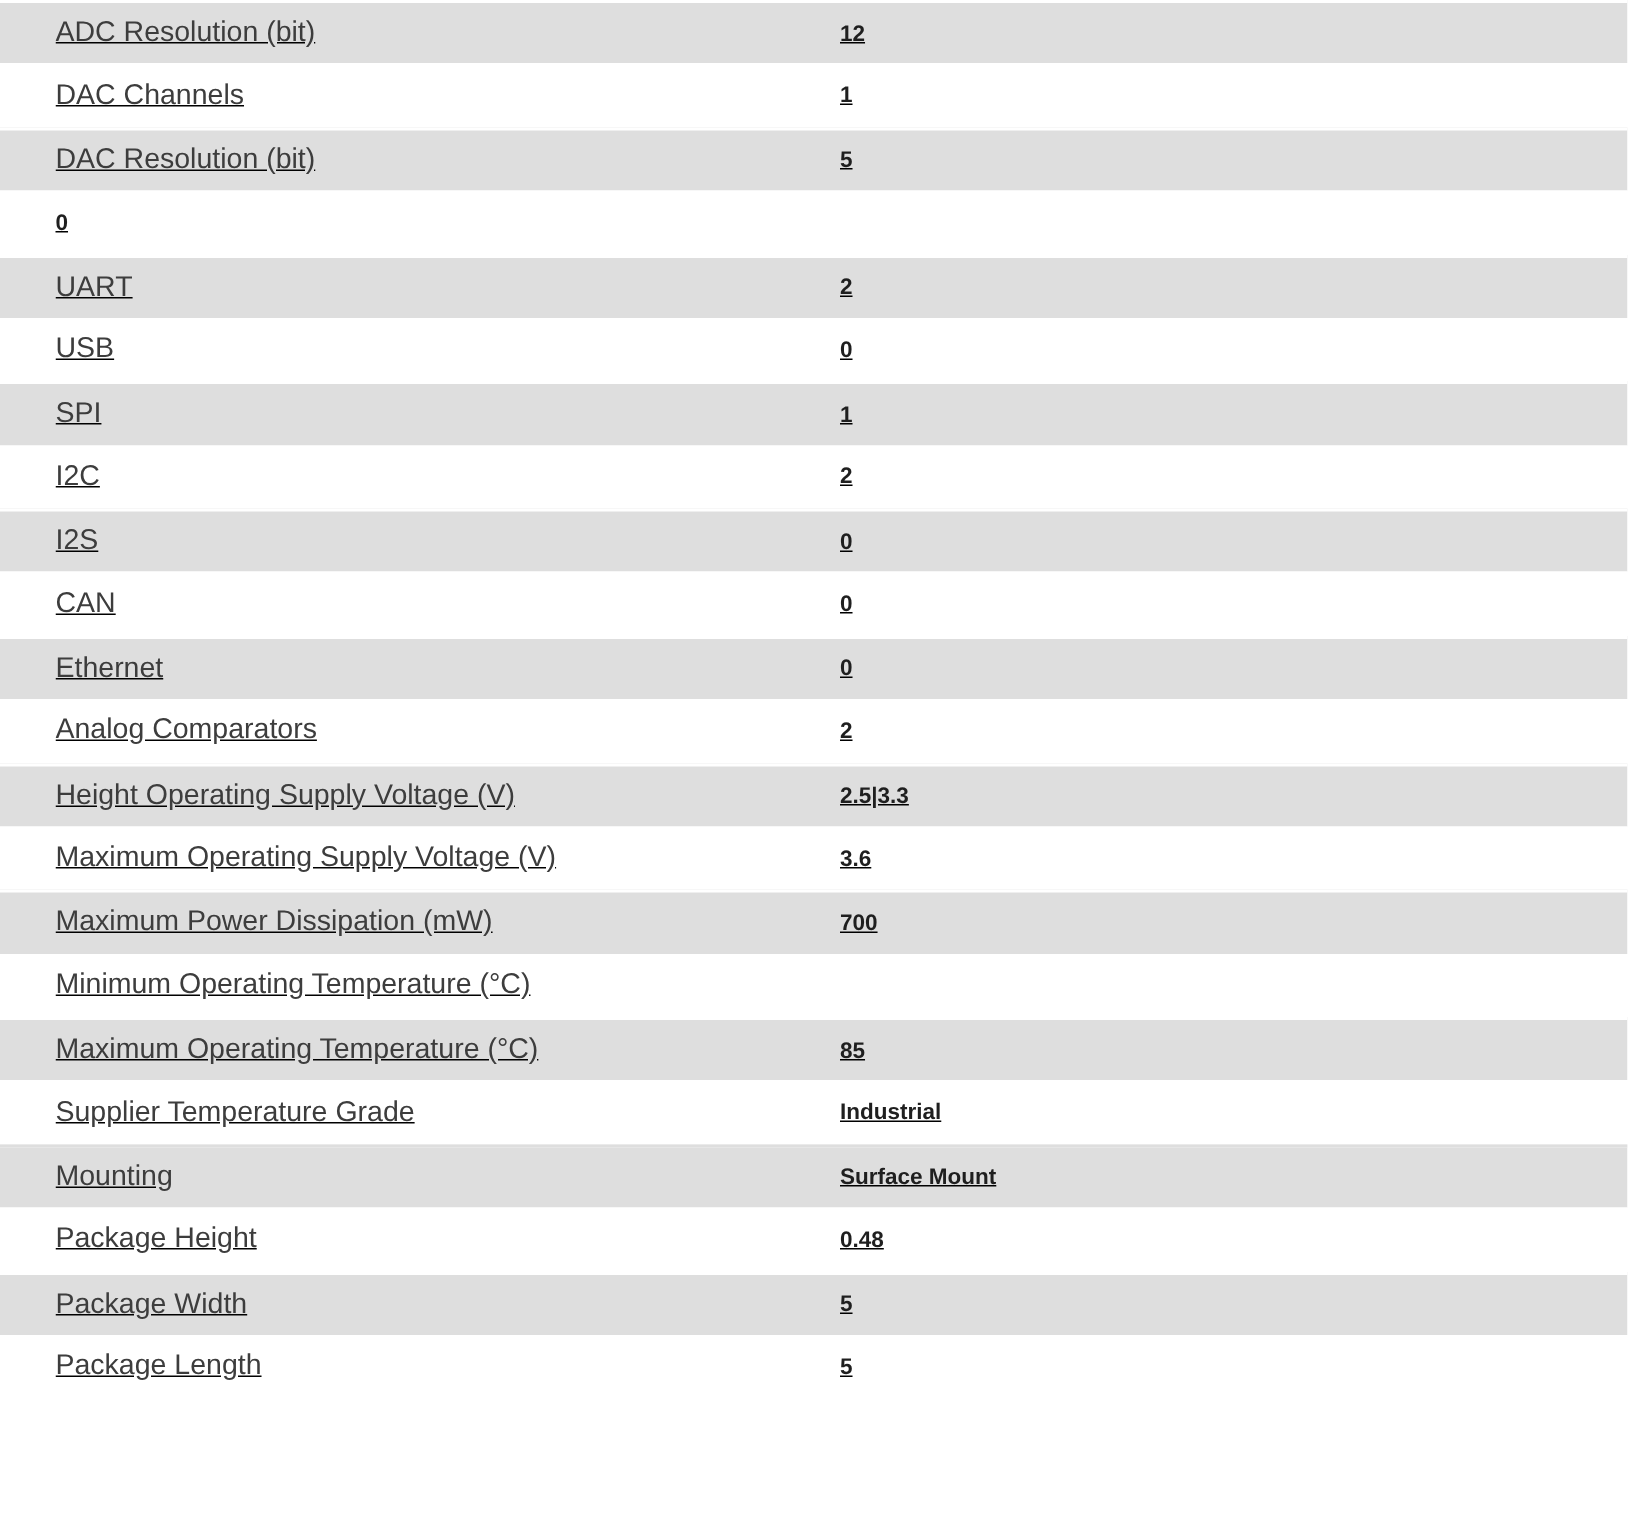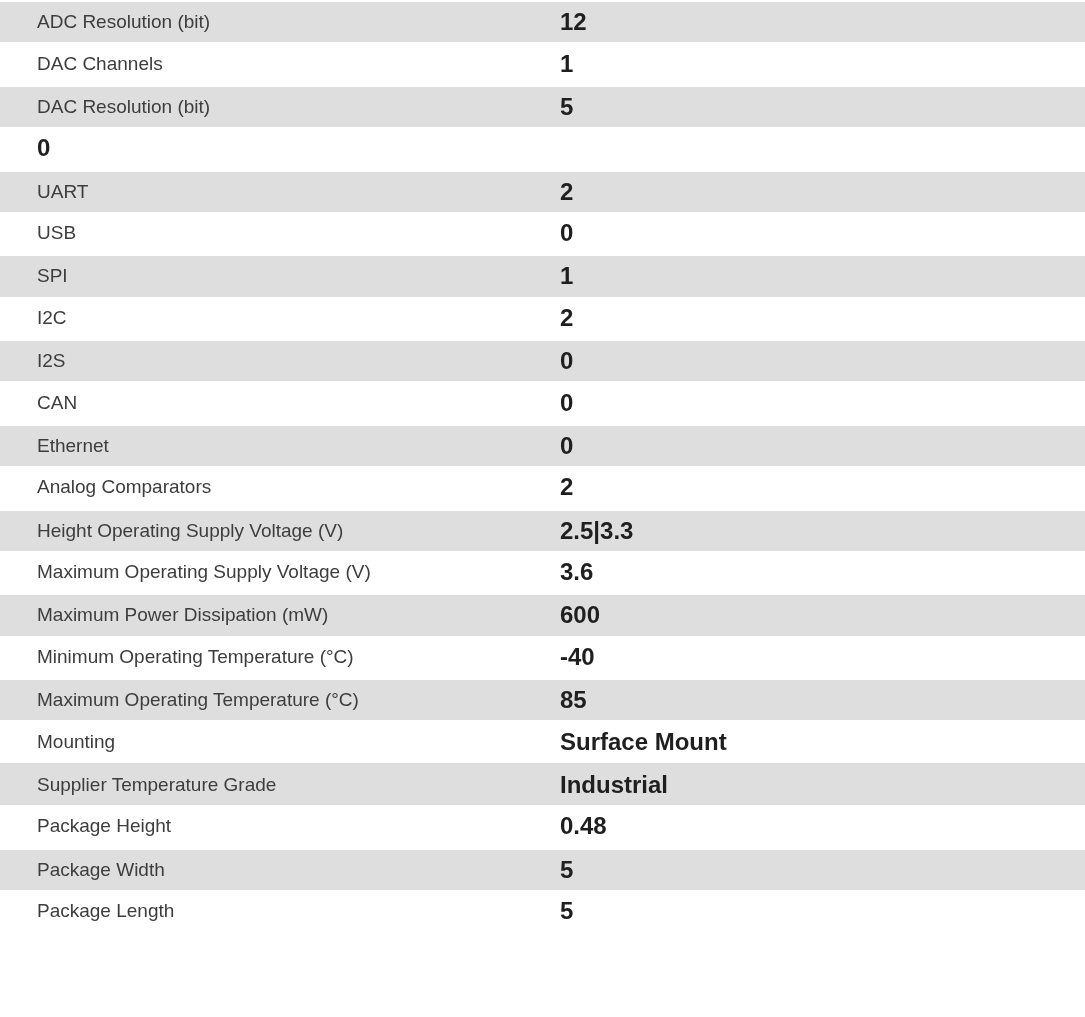--- a/index.html
+++ b/index.html
@@ -9,21 +9,21 @@
     --value-text:#1f1f1f;
   }
   *{margin:0;padding:0;box-sizing:border-box;}
   html,body{
     width:1085px;height:1017px;overflow:hidden;
     background:var(--row-white);
     font-family:"Liberation Sans", sans-serif;
   }
   .spec-table{
     position:relative;
-    width:1085px;height:765px;
+    width:1085px;height:765px;text-decoration:underline;
   }
   .row{
     height:42.375px;
     display:flex;
     align-items:center;
     padding-left:37px;
     background:var(--row-white);
   }
   .row:nth-child(odd){
     background:var(--row-stripe);
@@ -32,21 +32,21 @@
   .label{
     flex:0 0 523px;
     font-size:19px;
     font-weight:400;
     color:var(--label-text);
     white-space:nowrap;
     overflow:hidden;
   }
   .value{
     flex:1 1 auto;
-    font-size:24px;
+    font-size:15px;
     font-weight:700;
     color:var(--value-text);
     white-space:nowrap;
   }
   .bottom-edge{
     position:absolute;
     left:0;right:0;bottom:0;
     height:2px;
     background:var(--row-stripe);
   }
@@ -105,37 +105,36 @@
   <div class="row">
     <span class="label">Height Operating Supply Voltage (V)</span>
     <span class="value">2.5|3.3</span>
   </div>
   <div class="row">
     <span class="label">Maximum Operating Supply Voltage (V)</span>
     <span class="value">3.6</span>
   </div>
   <div class="row">
     <span class="label">Maximum Power Dissipation (mW)</span>
-    <span class="value">600</span>
+    <span class="value">700</span>
   </div>
   <div class="row">
     <span class="label">Minimum Operating Temperature (°C)</span>
-    <span class="value">-40</span>
   </div>
   <div class="row">
     <span class="label">Maximum Operating Temperature (°C)</span>
     <span class="value">85</span>
   </div>
   <div class="row">
+    <span class="label">Supplier Temperature Grade</span>
+    <span class="value">Industrial</span>
+  </div>
+  <div class="row">
     <span class="label">Mounting</span>
     <span class="value">Surface Mount</span>
-  </div>
-  <div class="row">
-    <span class="label">Supplier Temperature Grade</span>
-    <span class="value">Industrial</span>
   </div>
   <div class="row">
     <span class="label">Package Height</span>
     <span class="value">0.48</span>
   </div>
   <div class="row">
     <span class="label">Package Width</span>
     <span class="value">5</span>
   </div>
   <div class="row">

